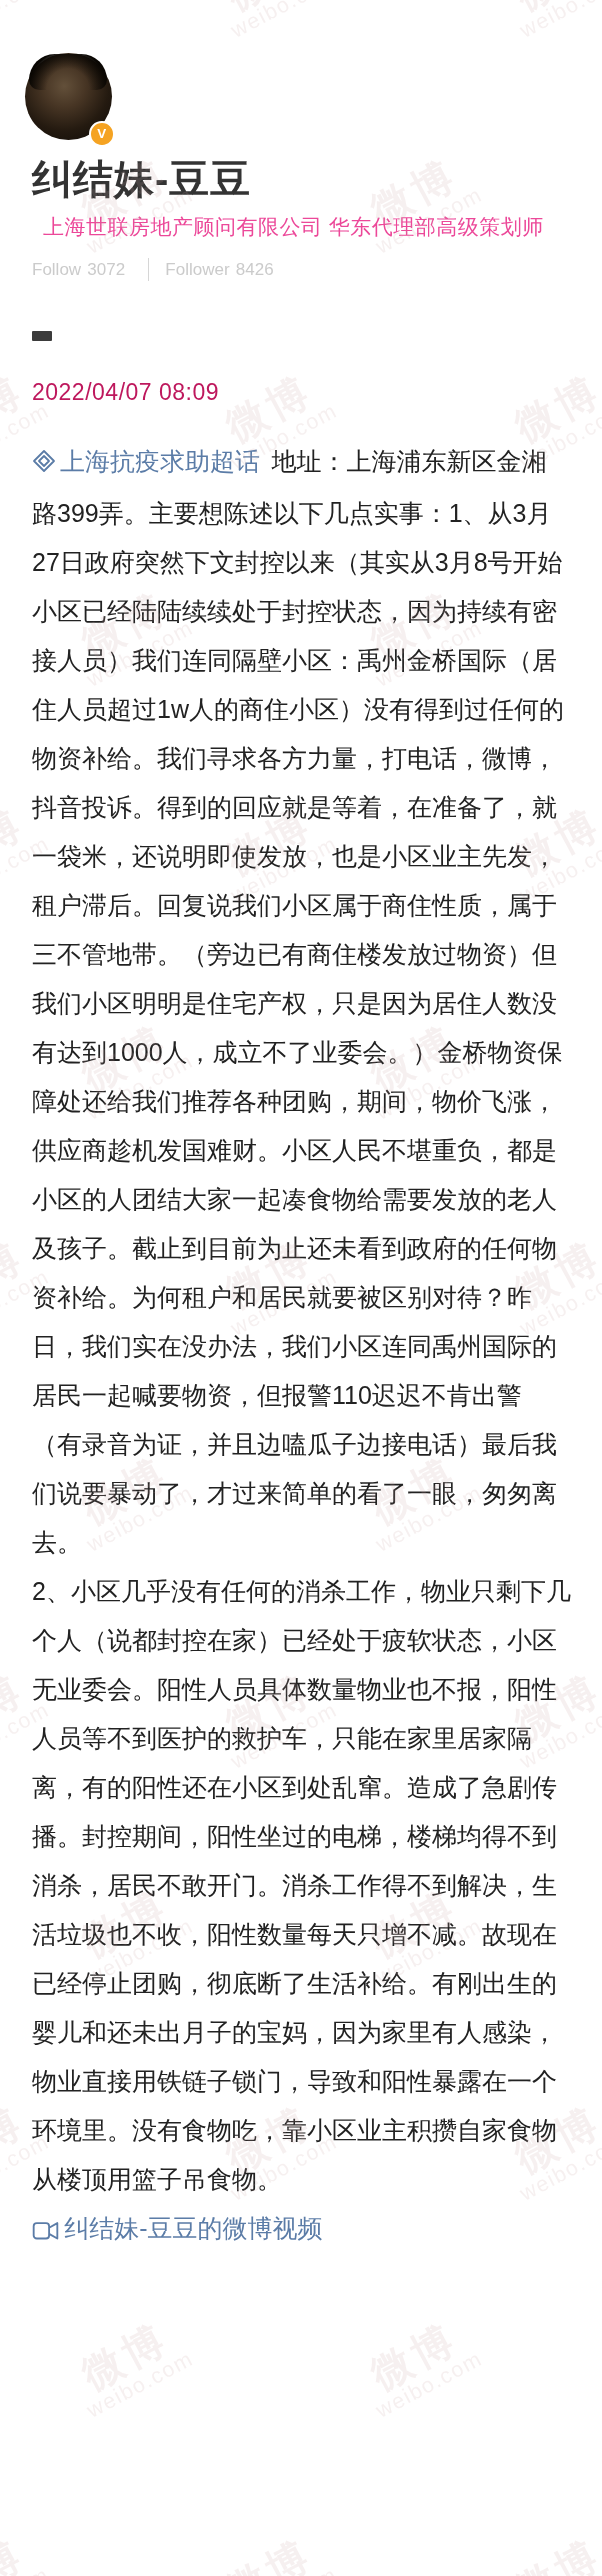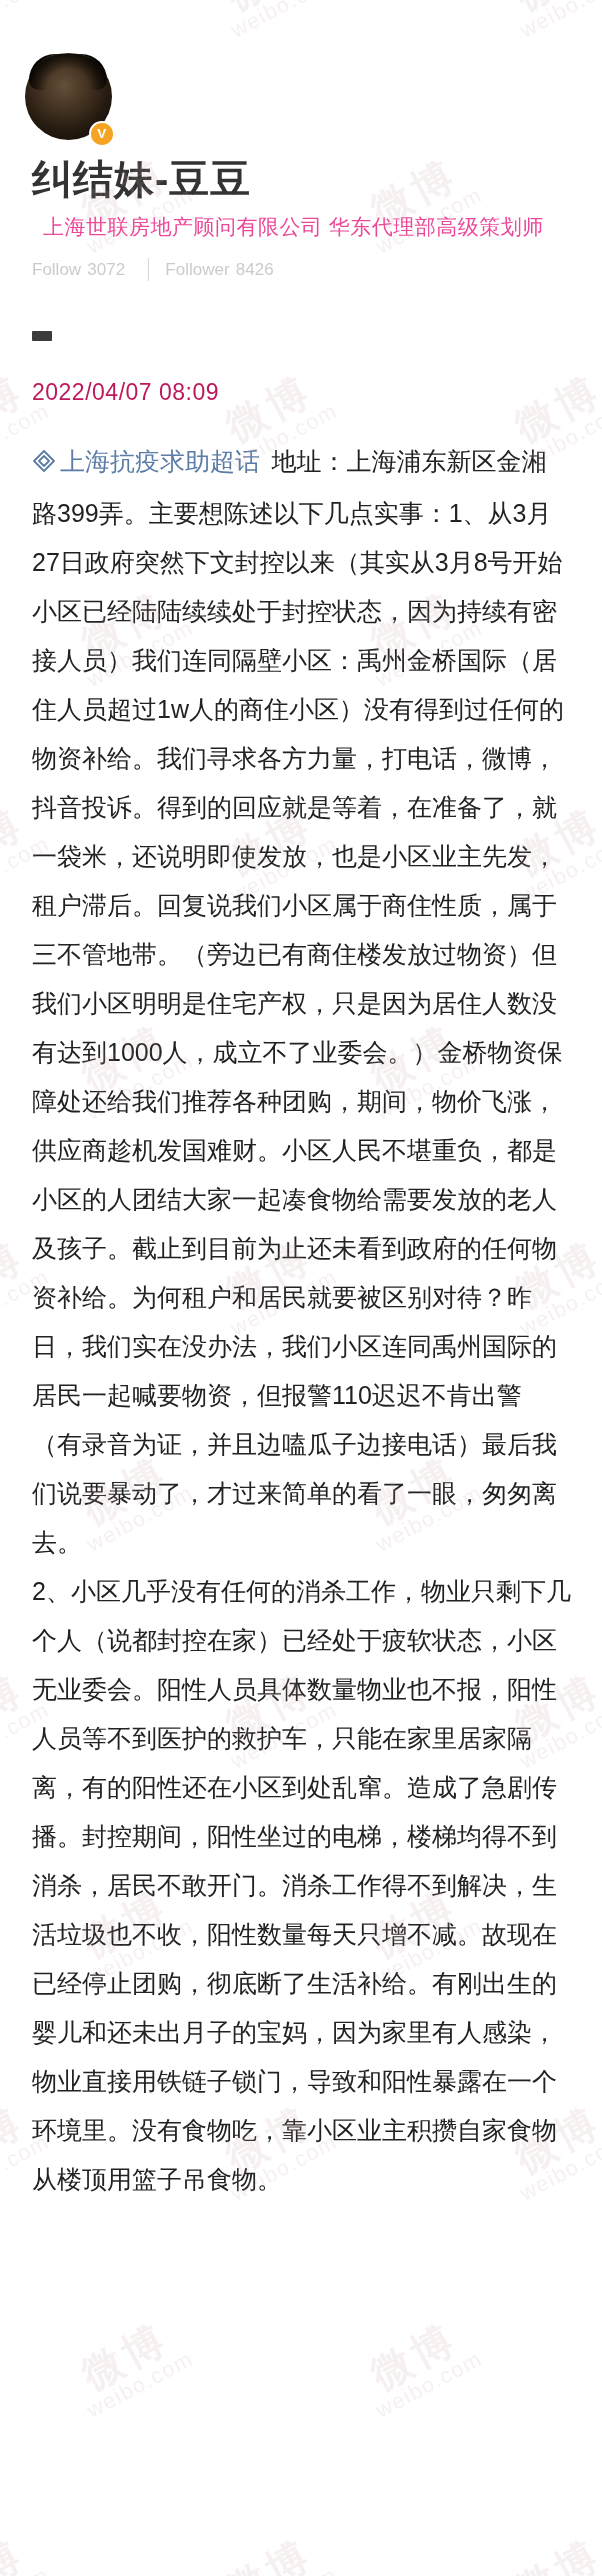--- a/index.html
+++ b/index.html
@@ -189,16 +189,20 @@
   </div>
   <div class="dash"></div>
   <div class="timestamp">2022/04/07 08:09</div>
 
   <div class="post-body">
     <p><span class="t-icon"><svg width="24" height="24" viewBox="0 0 48 48" stroke="#5b7ca7" fill="none" stroke-width="3.6" stroke-linejoin="round">
             <path d="M24 4 L44 24 L24 44 L4 24 Z"></path>
             <path d="M24 14 L34 24 L24 34 L14 24 Z"></path>
           </svg></span><a class="blue" style="margin-right:11.3px;">上海抗疫求助超话</a><span>地址：上海浦东新区金湘路399弄。主要想陈述以下几点实事：1、从3月27日政府突然下文封控以来（其实从3月8号开始小区已经陆陆续续处于封控状态，因为持续有密接人员）我们连同隔壁小区：禹州金桥国际（居住人员超过1w人的商住小区）没有得到过任何的物资补给。我们寻求各方力量，打电话，微博，抖音投诉。得到的回应就是等着，在准备了，就一袋米，还说明即使发放，也是小区业主先发，租户滞后。回复说我们小区属于商住性质，属于三不管地带。（旁边已有商住楼发放过物资）但我们小区明明是住宅产权，只是因为居住人数没有达到1000人，成立不了业委会。）金桥物资保障处还给我们推荐各种团购，期间，物价飞涨，供应商趁机发国难财。小区人民不堪重负，都是小区的人团结大家一起凑食物给需要发放的老人及孩子。截止到目前为止还未看到政府的任何物资补给。为何租户和居民就要被区别对待？昨日，我们实在没办法，我们小区连同禹州国际的居民一起喊要物资，但报警110迟迟不肯出警（有录音为证，并且边嗑瓜子边接电话）最后我们说要暴动了，才过来简单的看了一眼，匆匆离去。</span></p>
     <p><span>2、小区几乎没有任何的消杀工作，物业只剩下几个人（说都封控在家）已经处于疲软状态，小区无业委会。阳性人员具体数量物业也不报，阳性人员等不到医护的救护车，只能在家里居家隔离，有的阳性还在小区到处乱窜。造成了急剧传播。封控期间，阳性坐过的电梯，楼梯均得不到消杀，居民不敢开门。消杀工作得不到解决，生活垃圾也不收，阳性数量每天只增不减。故现在已经停止团购，彻底断了生活补给。有刚出生的婴儿和还未出月子的宝妈，因为家里有人感染，物业直接用铁链子锁门，导致和阳性暴露在一个环境里。没有食物吃，靠小区业主积攒自家食物从楼顶用篮子吊食物。</span></p>
+    <p class="v-link-row"><span class="v-link-icon"><svg width="27" height="21.6" viewBox="0 0 52 42" stroke="#5b7ca7" fill="none" stroke-width="3.6" stroke-linejoin="round">
+            <rect x="3" y="6" width="30" height="30" rx="6"></rect>
+            <path d="M33 15 L49 6 L49 36 L33 27"></path>
+          </svg></span><a class="blue">纠结妹-豆豆的微博视频</a></p>
   </div>
 
 </div>
 
 
 </body></html>

